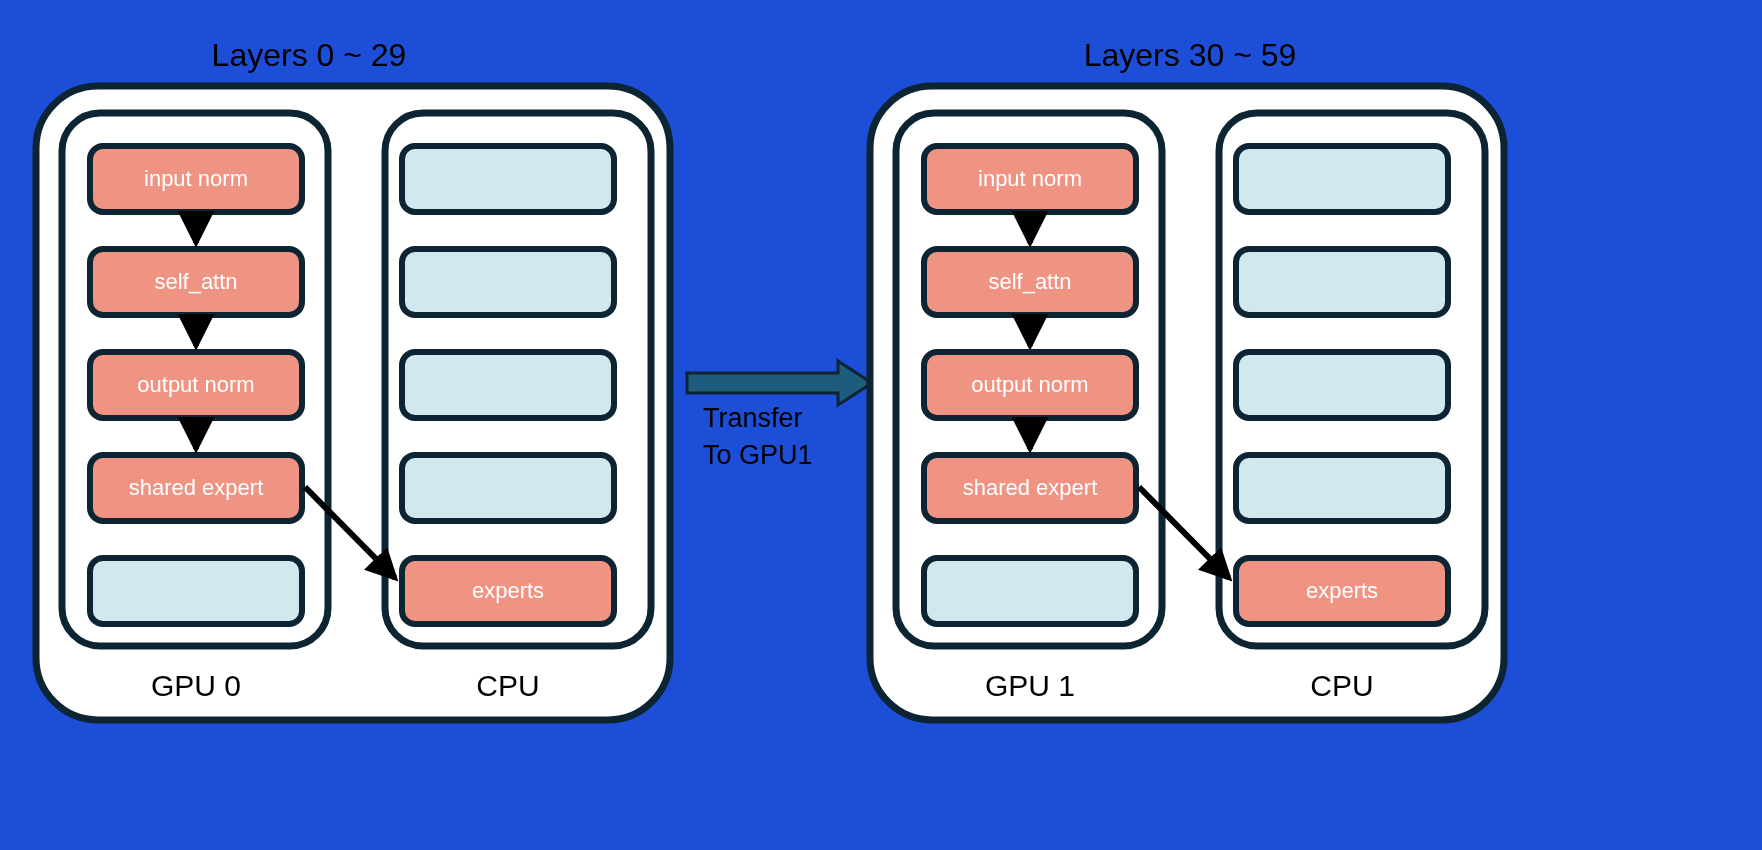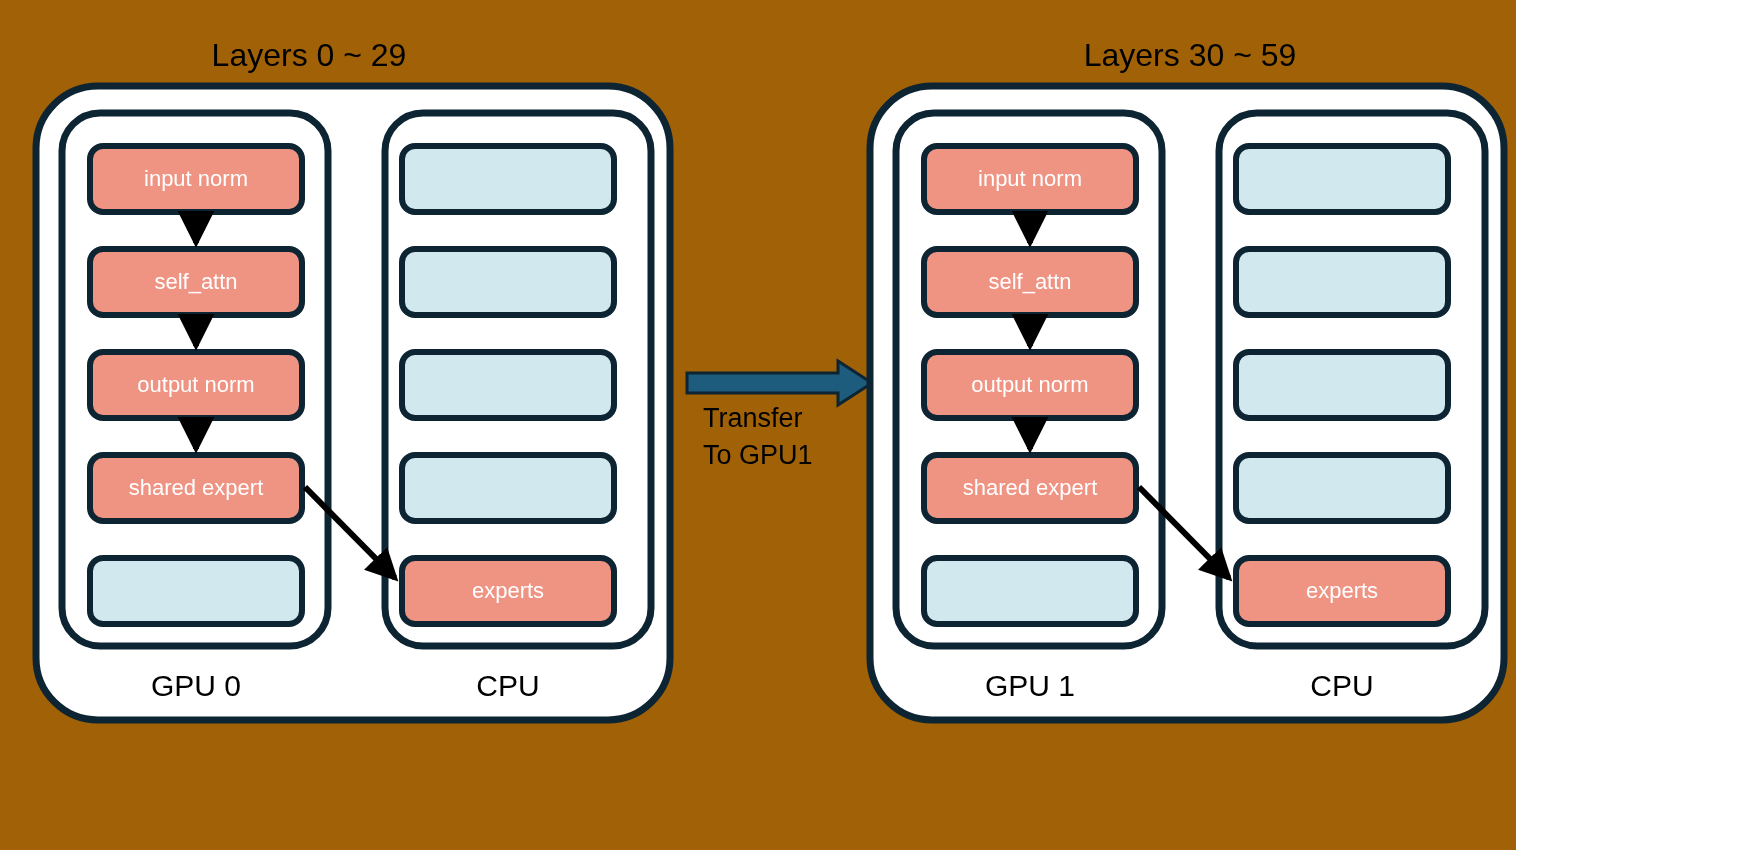--- a/index.html
+++ b/index.html
@@ -7,23 +7,23 @@
     margin: 0;
     padding: 0;
     background: #ffffff;
   }
   body {
     font-family: "Liberation Sans", "DejaVu Sans", sans-serif;
     color: #000000;
   }
   #canvas {
     position: relative;
-    width: 1516px;
+    width: 1762px;
     height: 850px;
-    background: #a16207;
+    background: #1d4ed8;
     overflow: hidden;
   }
   #diagram-svg {
     position: absolute;
     left: 0;
     top: 0;
     width: 1762px;
     height: 850px;
     display: block;
   }

